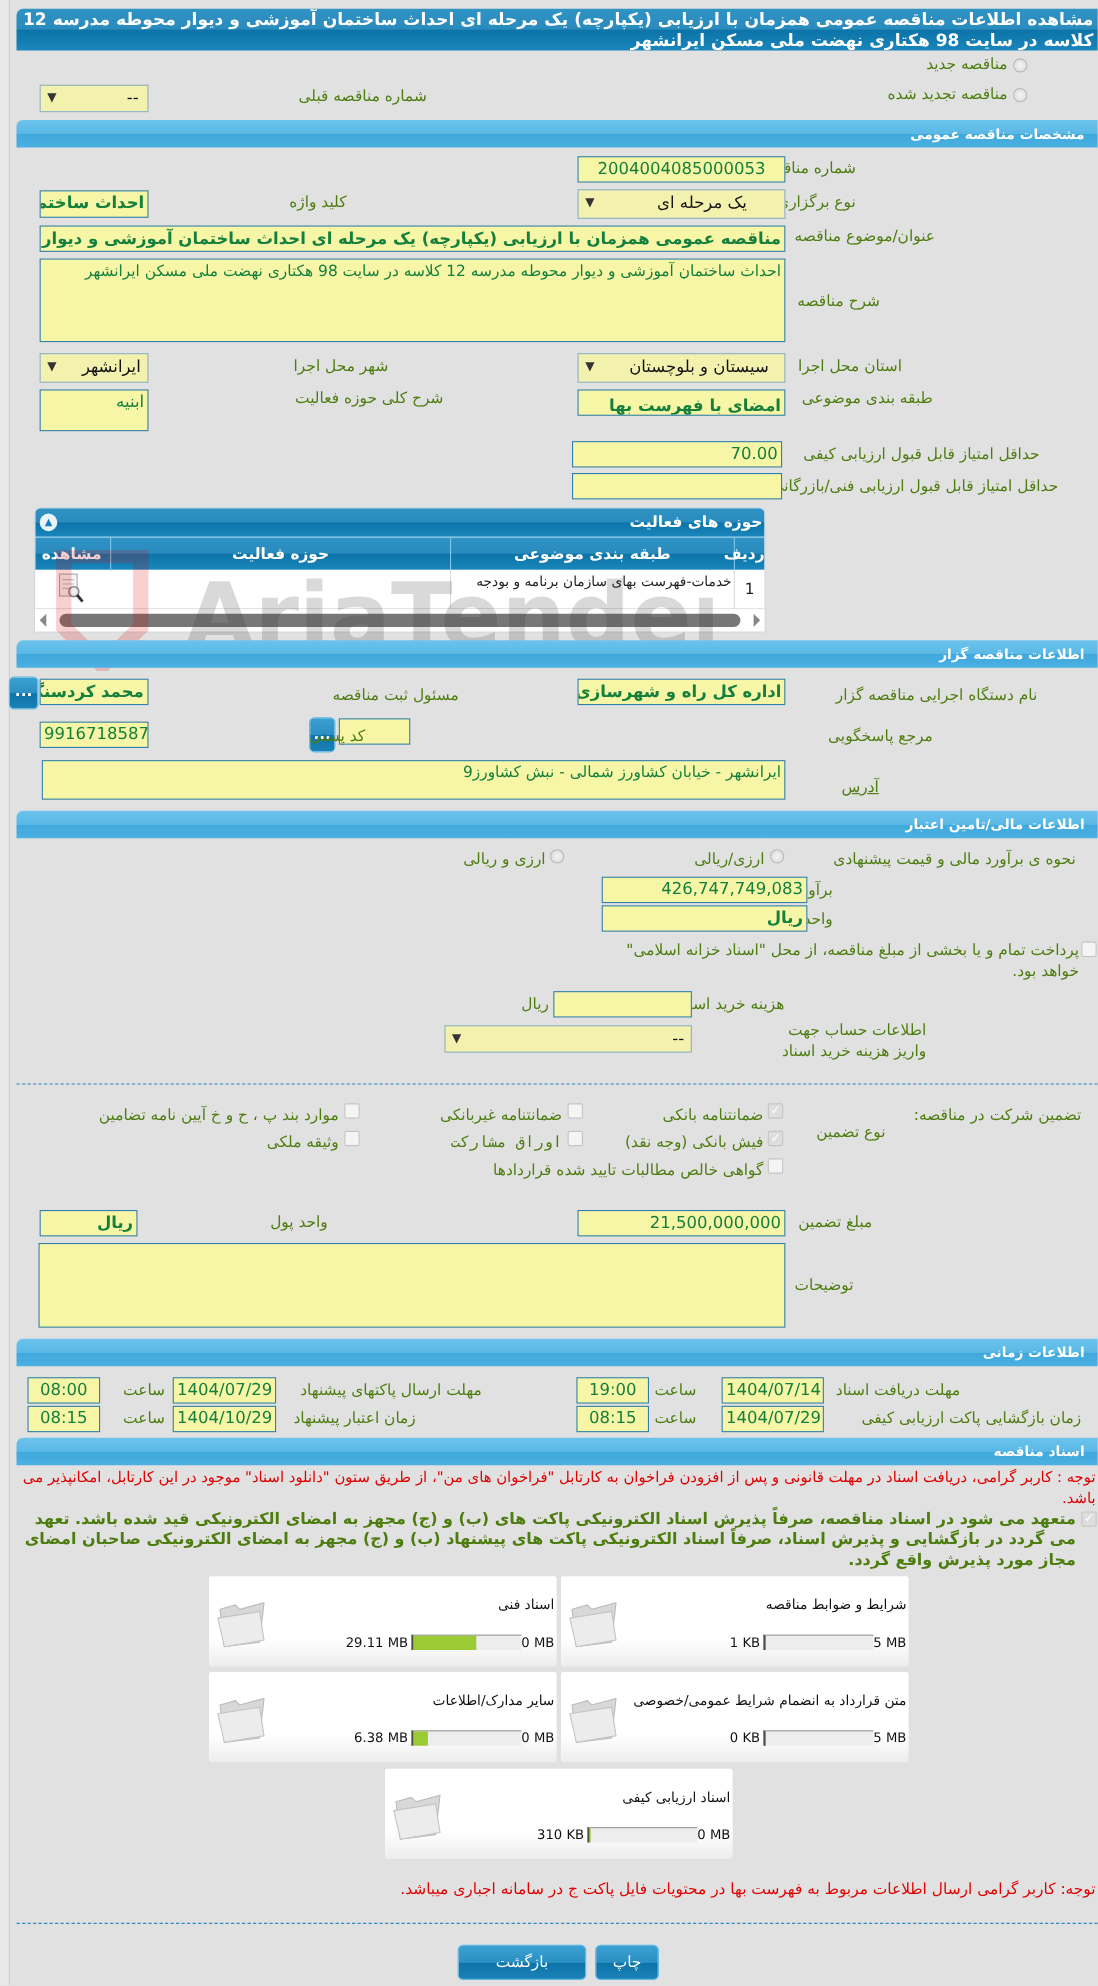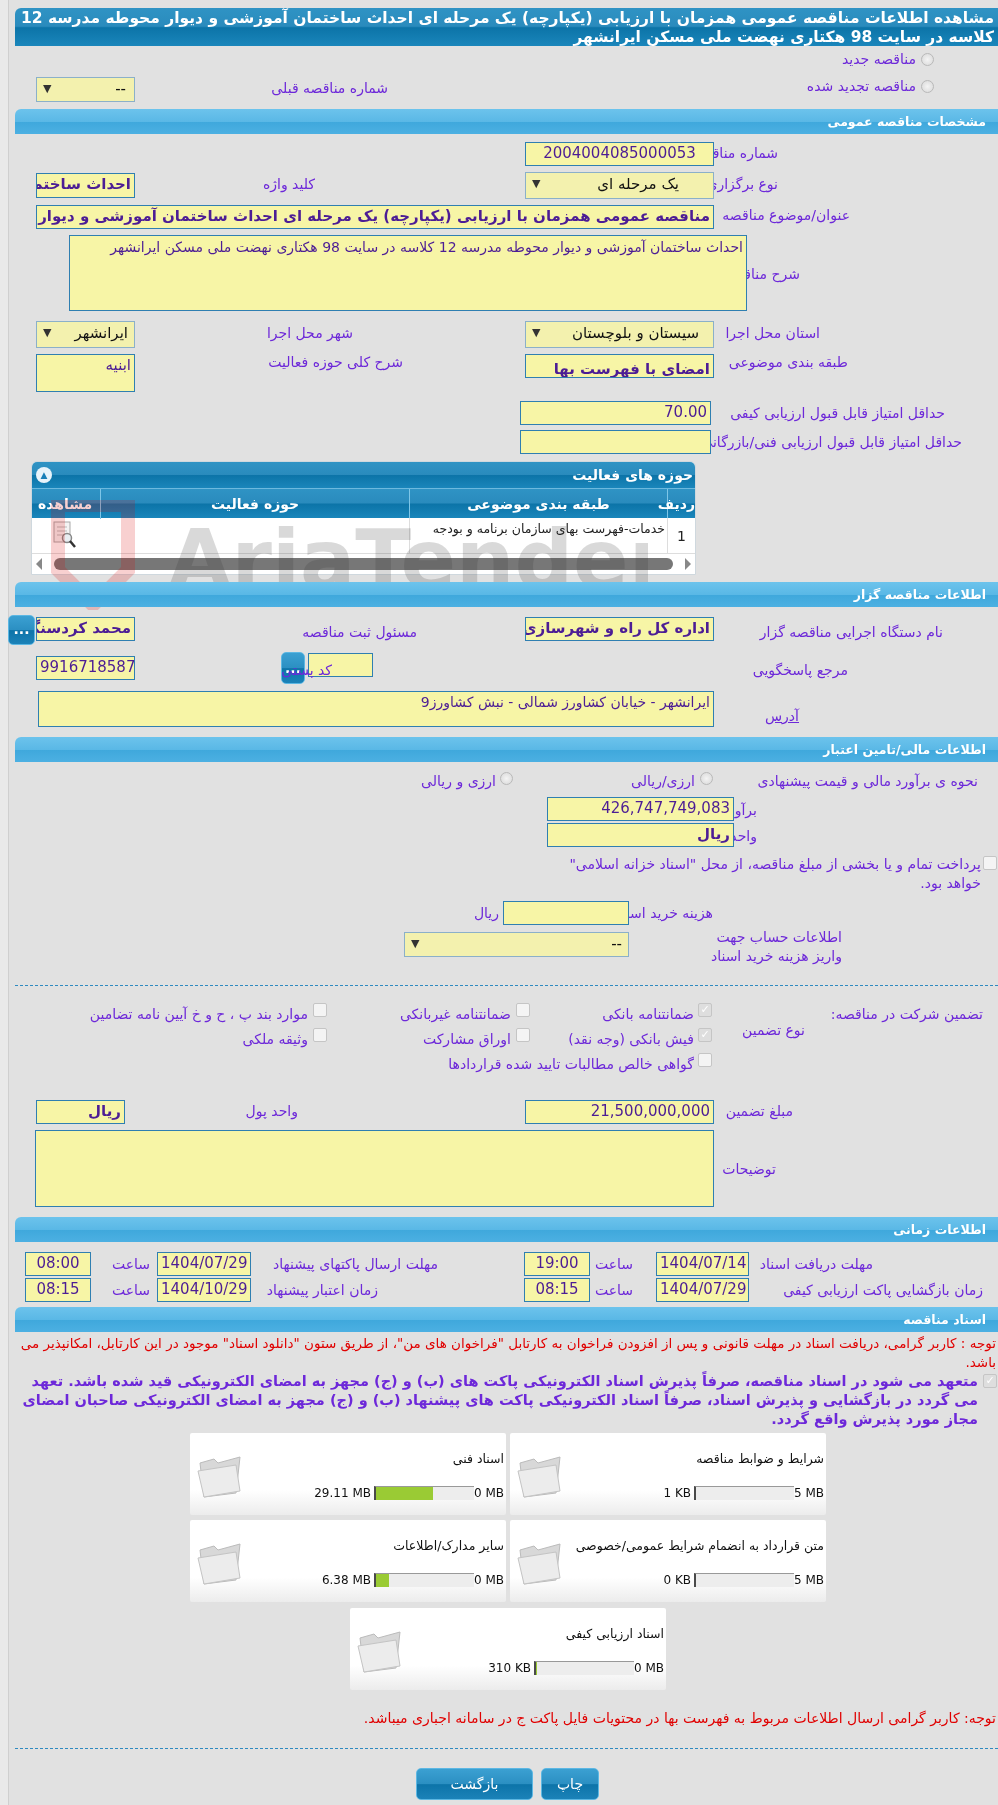--- a/index.html
+++ b/index.html
@@ -19,25 +19,25 @@
     color:#fff; font-weight:bold; font-size:15.5px; line-height:19px;
     padding: 1px 4px 0 4px; text-align:right; overflow:hidden;
   }
   .sec-bar {
     position:absolute; left:15px; width:983px; height:25px;
     background: linear-gradient(#6cc3ec 0%, #5ab8e6 50%, #3fa8dc 52%, #4cb0e2 100%);
     border-radius: 6px 0 0 0;
     color:#fff; font-weight:bold; font-size:12.5px; line-height:25px;
     padding-right:12px; text-align:right;
   }
-  .lbl { position:absolute; font-size:14px; white-space:nowrap; color:#6d28d9; }
+  .lbl { position:absolute; font-size:14px; white-space:nowrap; color:#4d7c0f; }
   .fld {
     position:absolute; background:#f7f5a6; border:1px solid #2f7fb1;
     font-size:15px; line-height:20px; padding:0 3px; white-space:nowrap; overflow:hidden;
-    text-align:right; color:#4c1d95;
+    text-align:right; color:#15803d;
   }
   .fld.bold { font-weight:bold; }
   .fld.ltr { direction:ltr; text-align:right; }
   .fld.center { text-align:center; }
   .sel {
     position:absolute; background:#f3f1ae; border:1px solid #8bb0c9;
     font-size:15px; line-height:22px; padding:0 8px; white-space:nowrap; overflow:hidden;
   }
   .sel .arrow { position:absolute; left:6px; top:0; font-size:11px; color:#333; }
   .radio { position:absolute; width:13px; height:13px; border-radius:50%; border:1px solid #b9b9b9; background: radial-gradient(#f4f4f4, #d7d7d7); }
@@ -100,21 +100,21 @@
   <span style="position:absolute; right:34px;">یک مرحله ای</span>
   <span class="arrow">▼</span>
 </div>
 <div class="lbl" style="right:683px; top:176px;">کلید واژه</div>
 <div class="fld bold" style="left:36px; top:173px; width:99px; height:25px;">احداث ساختمان آموزشی و</div>
 
 <div class="lbl" style="right:148px; top:207px;">عنوان/موضوع مناقصه</div>
 <div class="fld bold" style="left:36px; top:205px; width:678px; height:24px;">مناقصه عمومی همزمان با ارزیابی (یکپارچه) یک مرحله ای احداث ساختمان آموزشی و دیوار مح</div>
 
 <div class="lbl" style="right:198px; top:266px;">شرح مناقصه</div>
-<div class="fld" style="left:36px; top:235px; width:678px; height:76px; white-space:normal; font-size:14px; line-height:19px; padding-top:2px;margin-left:33px;">احداث ساختمان آموزشی و دیوار محوطه مدرسه 12 کلاسه در سایت 98 هکتاری نهضت ملی مسکن ایرانشهر</div>
+<div class="fld" style="left:36px; top:235px; width:678px; height:76px; white-space:normal; font-size:14px; line-height:19px; padding-top:2px;">احداث ساختمان آموزشی و دیوار محوطه مدرسه 12 کلاسه در سایت 98 هکتاری نهضت ملی مسکن ایرانشهر</div>
 
 <div class="lbl" style="right:178px; top:325px;">استان محل اجرا</div>
 <div class="sel" style="left:525px; top:321px; width:189px; height:27px;">
   <span style="position:absolute; right:14px;">سیستان و بلوچستان</span>
   <span class="arrow">▼</span>
 </div>
 <div class="lbl" style="right:645px; top:325px;">شهر محل اجرا</div>
 <div class="sel" style="left:36px; top:321px; width:99px; height:27px;">
   <span style="position:absolute; right:6px;">ایرانشهر</span>
   <span class="arrow">▼</span>
@@ -218,21 +218,21 @@
 <div class="chk checked" style="left:698px; top:1003px;">✓</div>
 <div class="lbl" style="right:304px; top:1006px;">ضمانتنامه بانکی</div>
 <div class="chk" style="left:516px; top:1003px;"></div>
 <div class="lbl" style="right:487px; top:1006px;">ضمانتنامه غیربانکی</div>
 <div class="chk" style="left:313px; top:1003px;"></div>
 <div class="lbl" style="right:690px; top:1006px;">موارد بند پ ، ح و خ آیین نامه تضامین</div>
 
 <div class="chk checked" style="left:698px; top:1028px;">✓</div>
 <div class="lbl" style="right:304px; top:1031px;">فیش بانکی (وجه نقد)</div>
 <div class="chk" style="left:516px; top:1028px;"></div>
-<div class="lbl" style="right:487px; top:1031px;">اوراق مشارکت</div>
+<div class="lbl" style="right:487px; top:1031px;font-family:Liberation Mono, monospace;">اوراق مشارکت</div>
 <div class="chk" style="left:313px; top:1028px;"></div>
 <div class="lbl" style="right:690px; top:1031px;">وثیقه ملکی</div>
 
 <div class="chk" style="left:698px; top:1053px;"></div>
 <div class="lbl" style="right:304px; top:1056px;">گواهی خالص مطالبات تایید شده قراردادها</div>
 
 <div class="lbl" style="right:205px; top:1103px;">مبلغ تضمین</div>
 <div class="fld ltr" style="left:525px; top:1100px; width:189px; height:24px;">21,500,000,000</div>
 <div class="lbl" style="right:700px; top:1103px;">واحد پول</div>
 <div class="fld bold" style="left:36px; top:1100px; width:89px; height:24px;">ریال</div>

